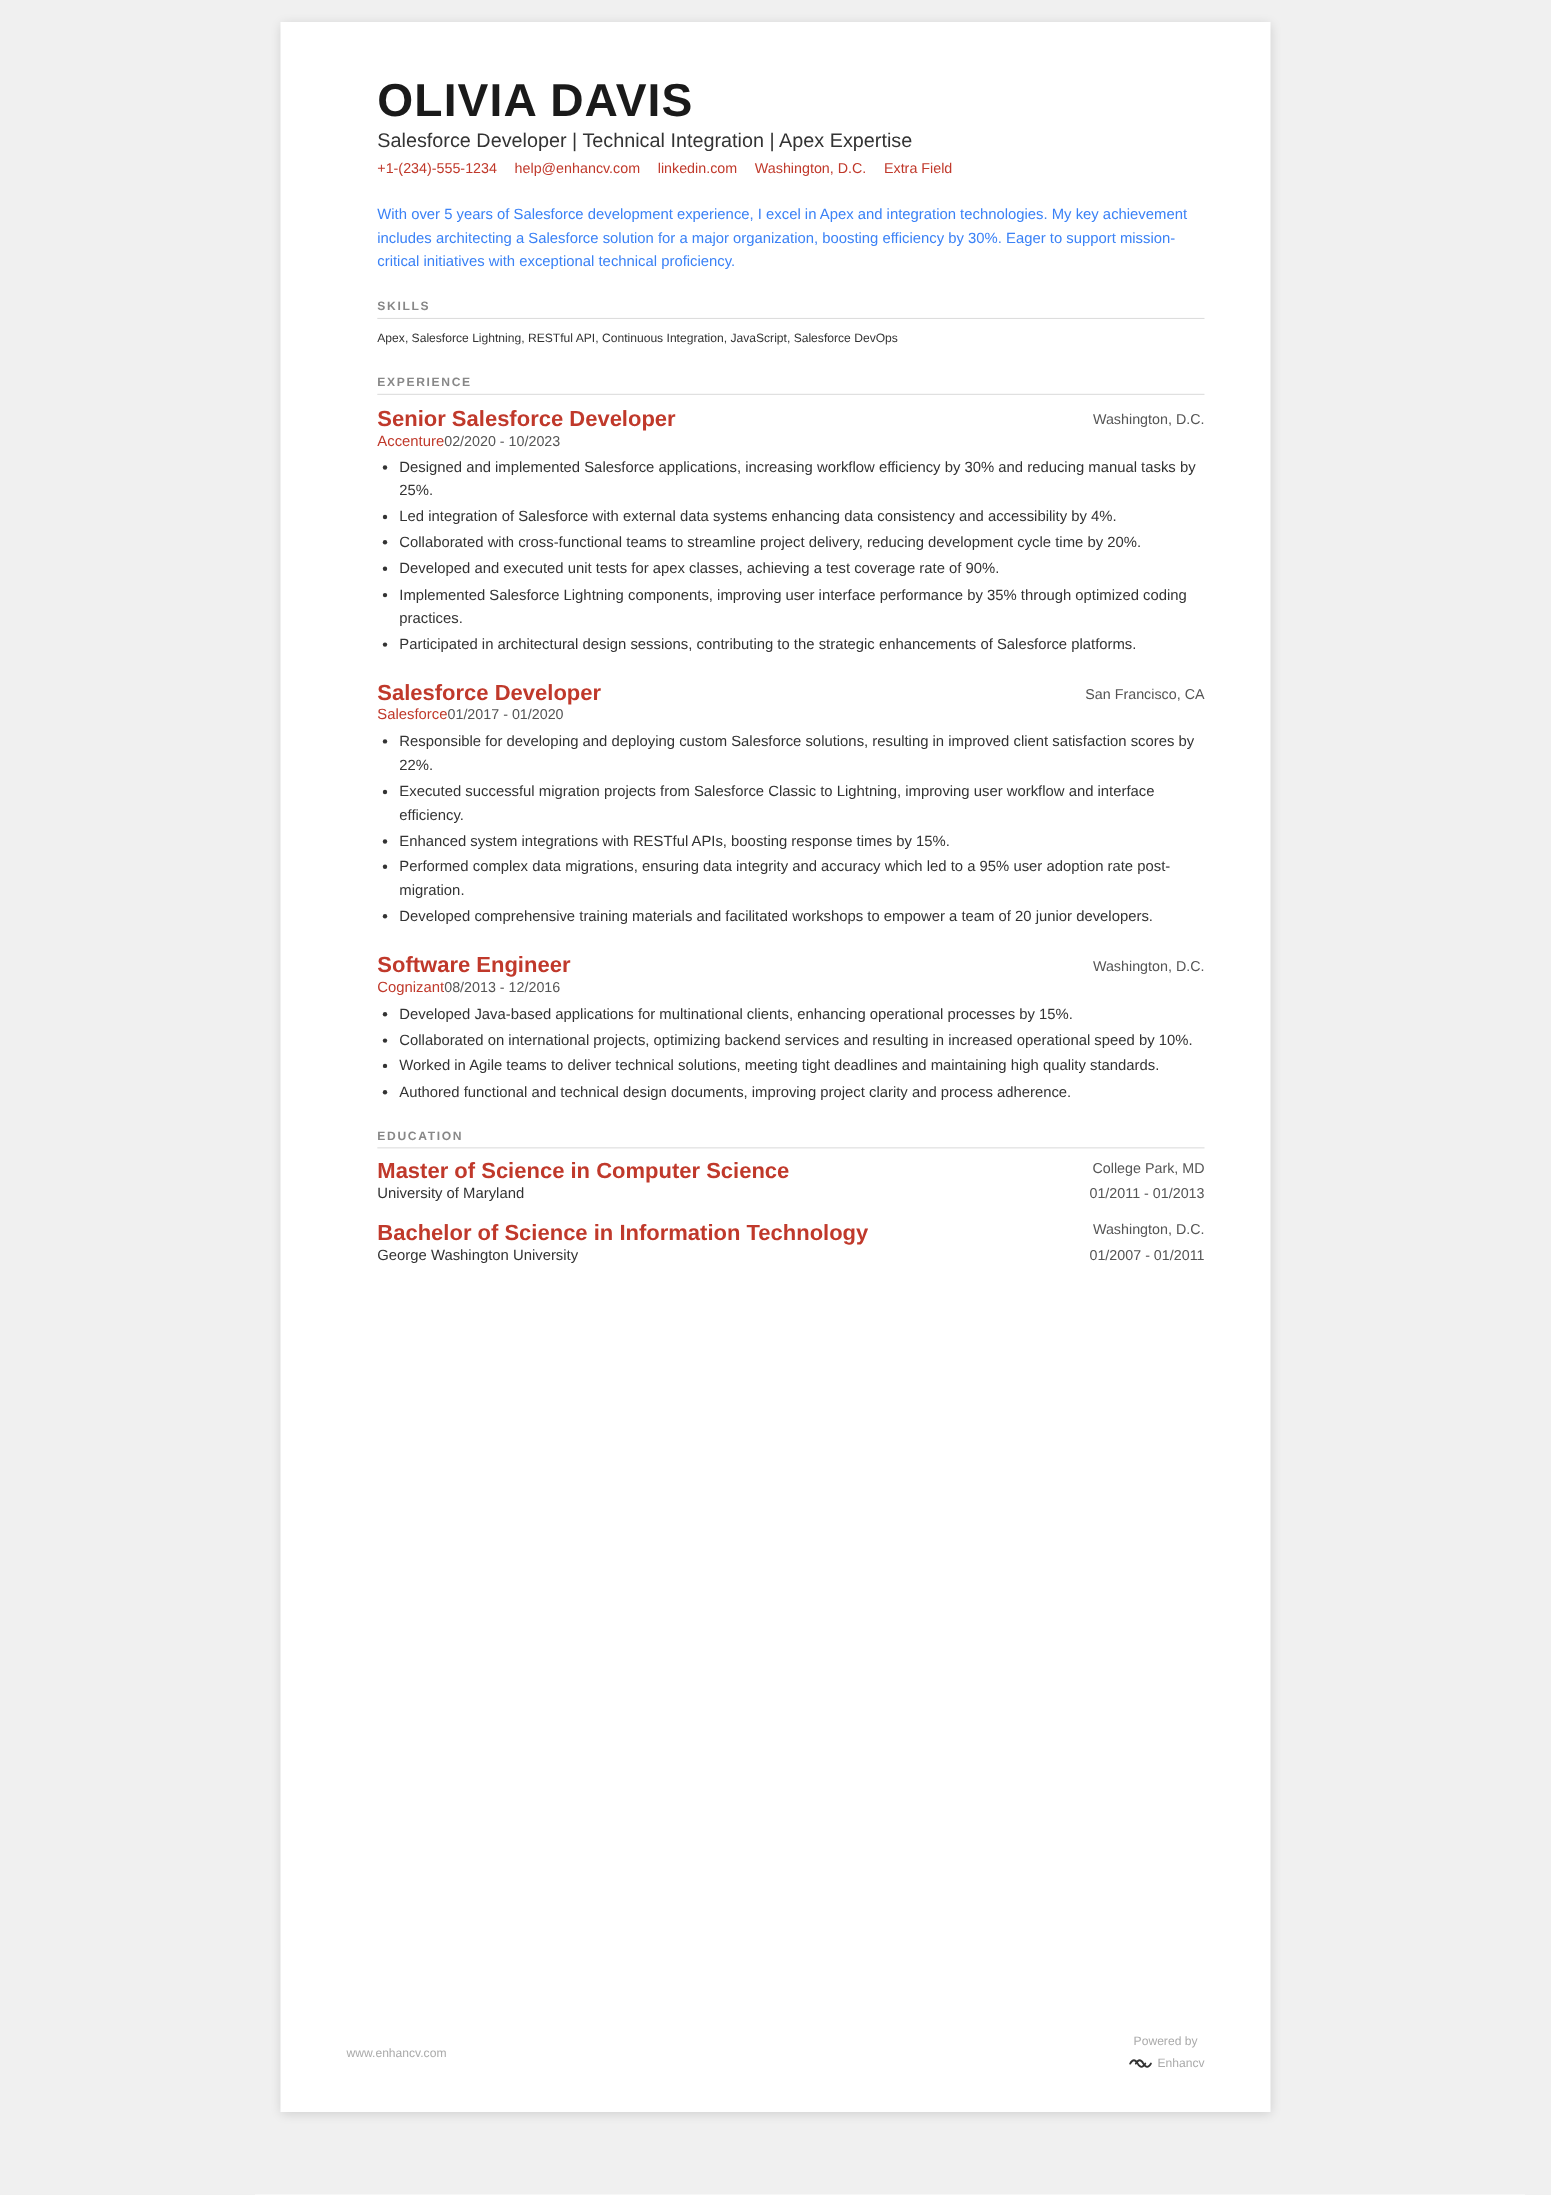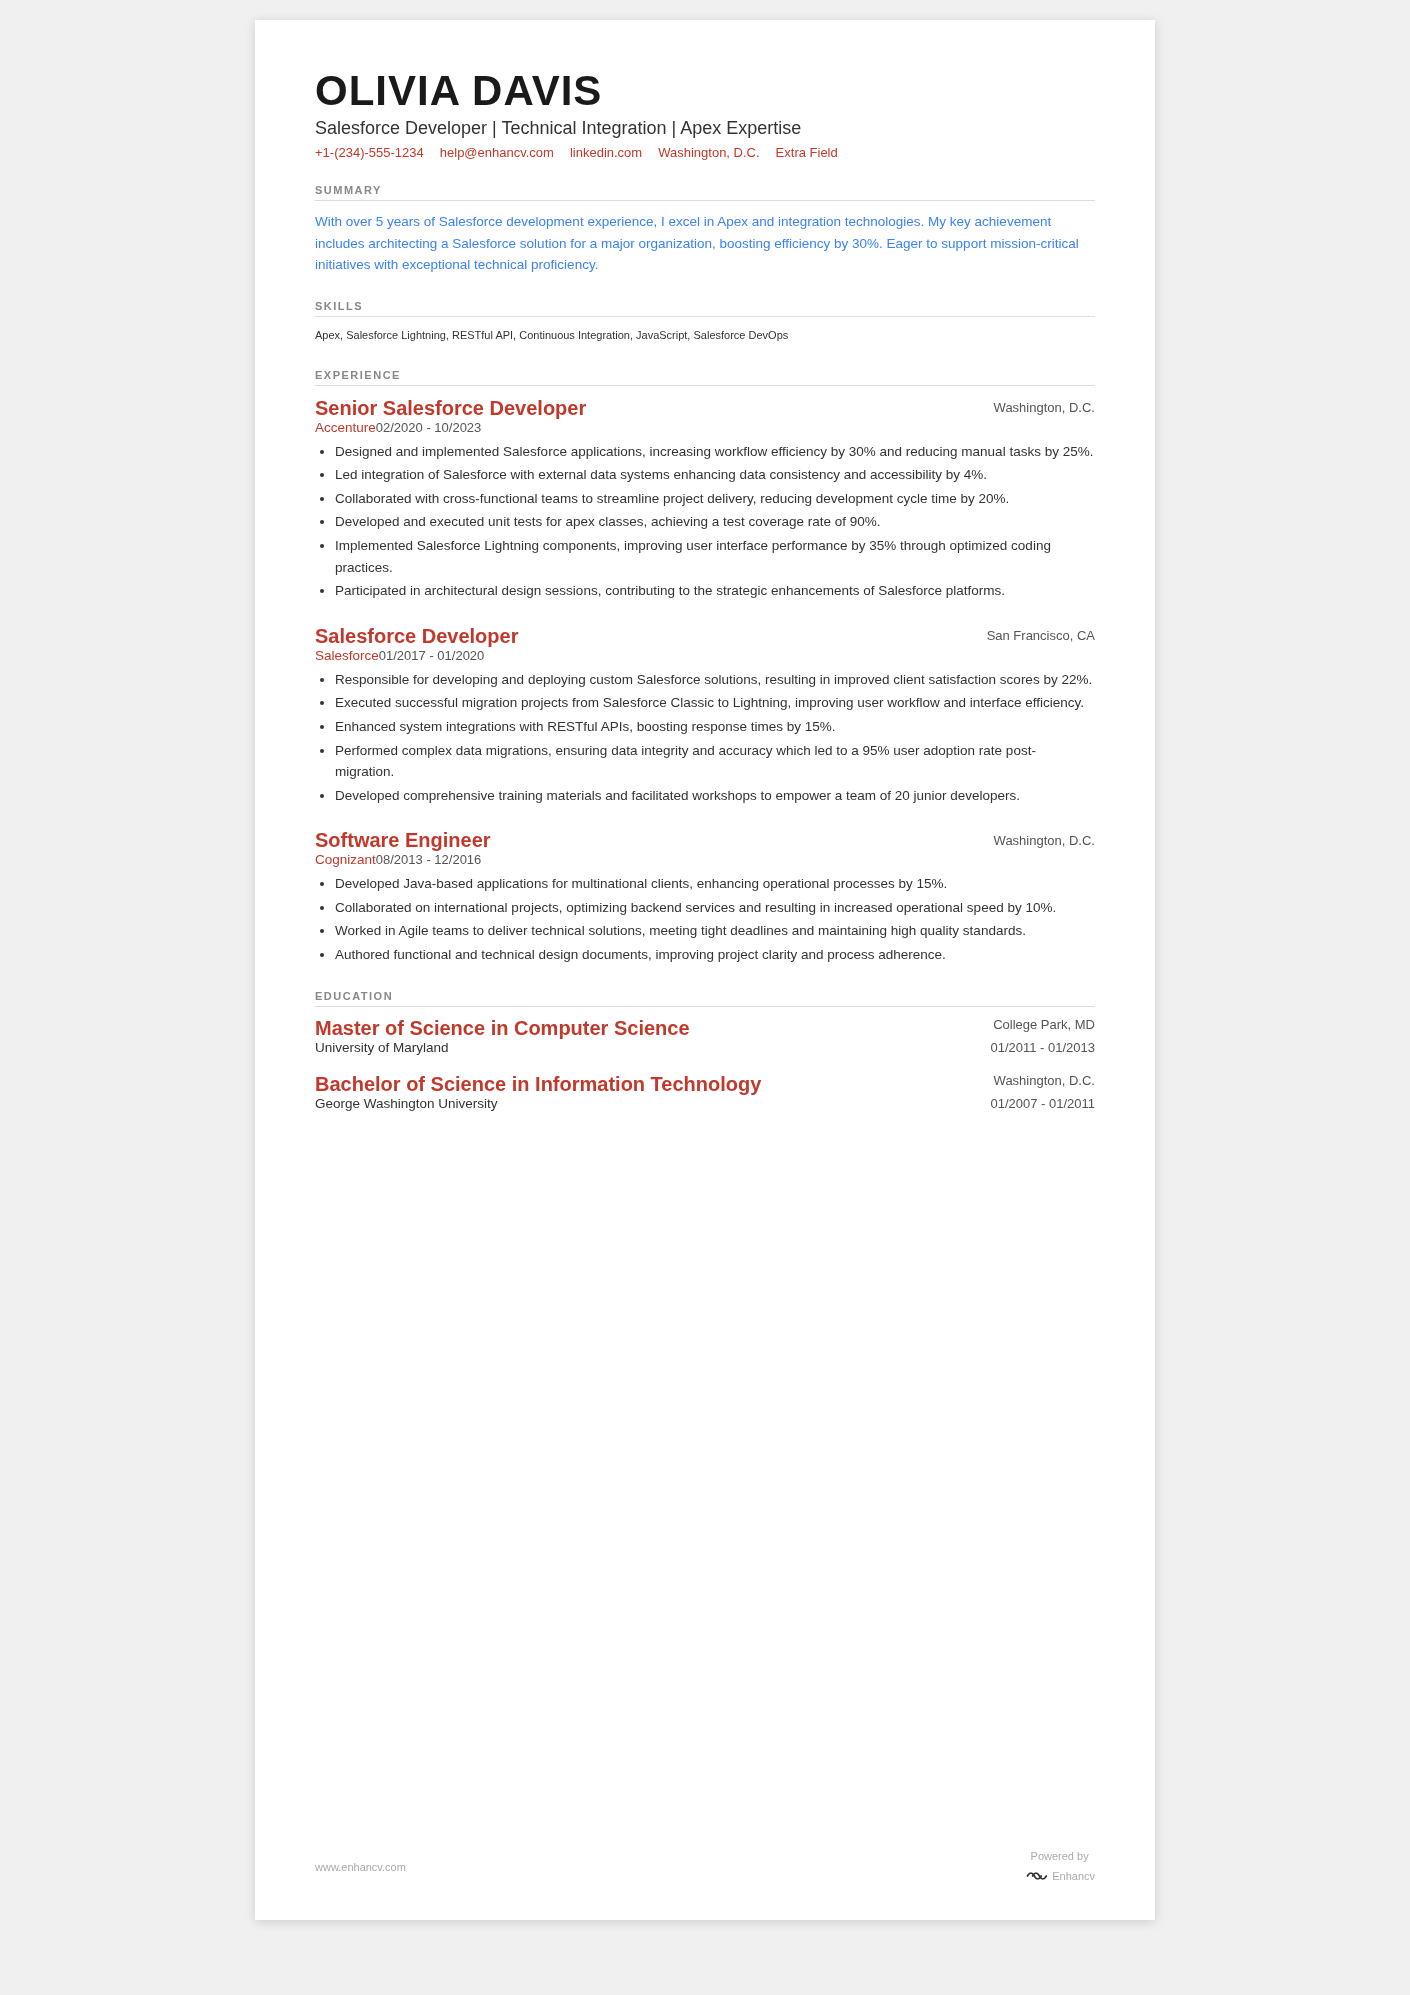--- a/index.html
+++ b/index.html
@@ -9,21 +9,21 @@
       display: flex;
       justify-content: center;
       align-items: flex-start;
       padding: 20px;
       min-height: 1995px;
     }
     .page {
       background: #ffffff;
       width: 900px;
       min-height: 1900px;
-      padding: 48px 60px 60px 60px;
+      padding: 48px 60px 60px 88px;
       position: relative;
       box-shadow: 0 2px 10px rgba(0,0,0,0.15);
     }
     .header-name {
       font-size: 42px;
       font-weight: 900;
       color: #1a1a1a;
       letter-spacing: 1px;
       line-height: 1.1;
       margin-bottom: 4px;
@@ -189,21 +189,20 @@
     <div class="header-contact">
       <span>+1-(234)-555-1234</span>
       <span>help@enhancv.com</span>
       <span>linkedin.com</span>
       <span>Washington, D.C.</span>
       <span>Extra Field</span>
     </div>
   </div>
 
   <div class="section">
-    <div class="section-title">SUMMARY</div>
     <p class="summary-text">With over 5 years of Salesforce development experience, I excel in Apex and integration technologies. My key achievement includes architecting a Salesforce solution for a major organization, boosting efficiency by 30%. Eager to support mission-critical initiatives with exceptional technical proficiency.</p>
   </div>
 
   <div class="section">
     <div class="section-title">SKILLS</div>
     <p class="skills-text">Apex, Salesforce Lightning, RESTful API, Continuous Integration, JavaScript, Salesforce DevOps</p>
   </div>
 
   <div class="section">
     <div class="section-title">EXPERIENCE</div>

